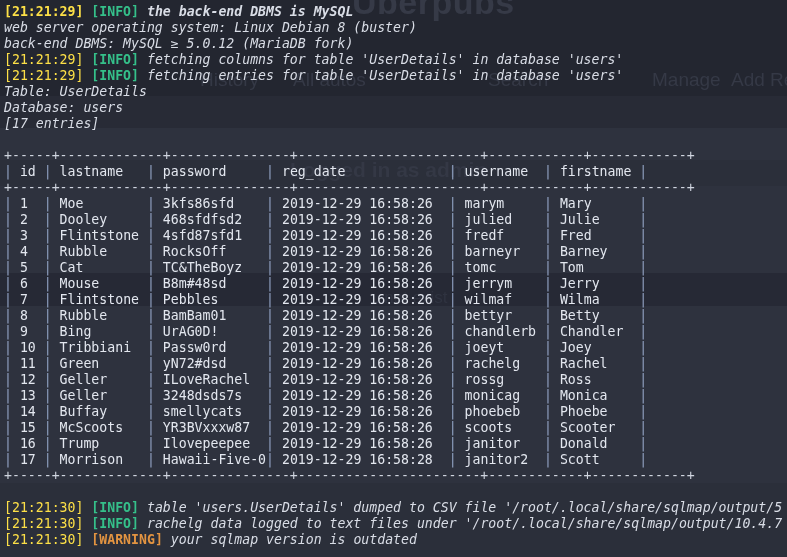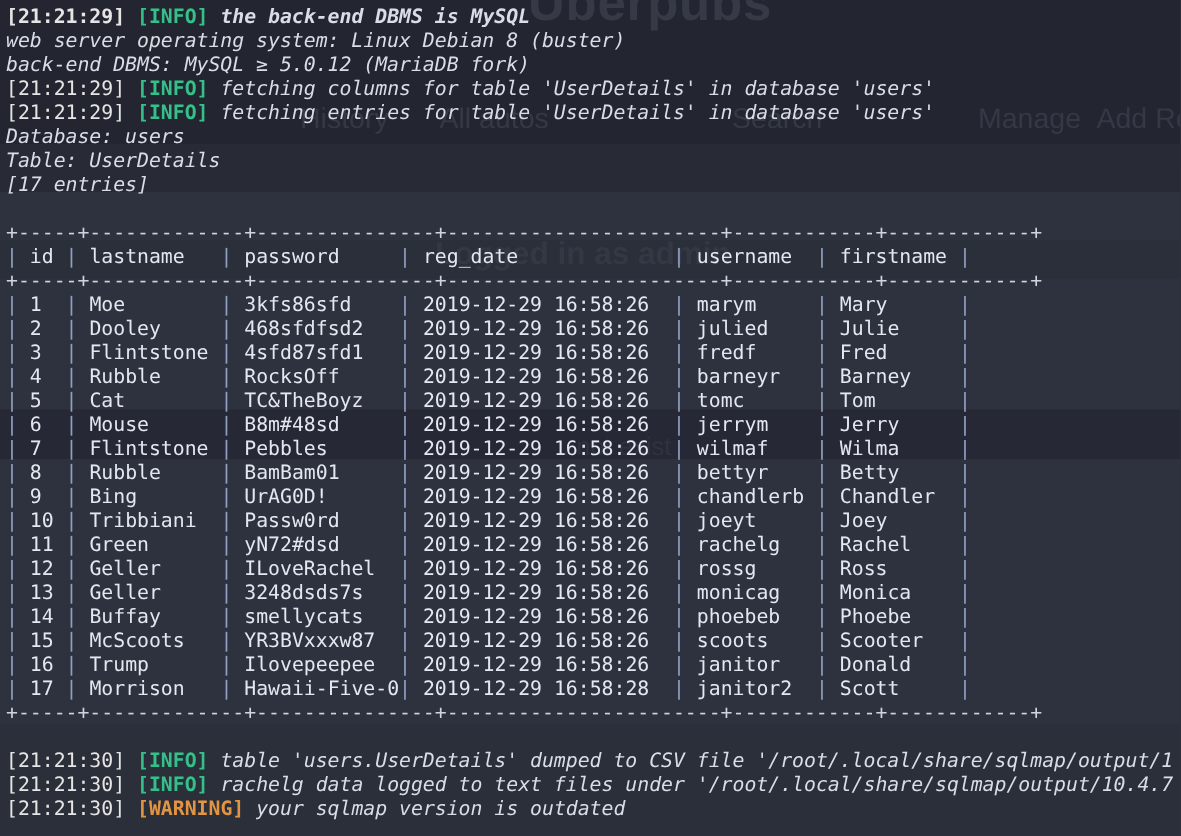--- a/index.html
+++ b/index.html
@@ -59,21 +59,21 @@
     z-index: 1;
     padding: 4px 0 0 4px;
     box-sizing: border-box;
   }
   .line {
     height: 16px;
     white-space: pre;
     overflow: hidden;
   }
   .bold   { font-weight: 700; }
-  .ts     { color: #e5e5e5; margin-top: 18px; }
+  .ts     { color: #fde047; margin-top: 18px; }
   .info   { color: #35c08a; font-weight: 700; }
   .warn   { color: #e39441; font-weight: 700; }
   .plain  { color: #d9dde6; font-style: italic; }
   .blank  { height: 16px; }
   .tbl-rule { color: #cfd4de; }
   .sep      { color: #8fa0c0; }
   .val      { color: #e3e7ef; }
 </style>
 </head>
 <body>
@@ -99,22 +99,22 @@
 
   <div id="term">
     <div id="log-before">
         <div class="line bold"><span class="ts">[21:21:29]</span><span class="plain"> </span><span class="info">[INFO]</span><span class="plain"> the back-end DBMS is MySQL</span></div>
         <div class="line plain">web server operating system: Linux Debian 8 (buster)</div>
         <div class="line plain">back-end DBMS: MySQL ≥ 5.0.12 (MariaDB fork)</div>
         <div class="line"><span class="ts">[21:21:29]</span><span class="plain"> </span><span class="info">[INFO]</span><span class="plain"> fetching columns for table 'UserDetails' in database 'users'</span></div>
         <div class="line"><span class="ts">[21:21:29]</span><span class="plain"> </span><span class="info">[INFO]</span><span class="plain"> fetching entries for table 'UserDetails' in database 'users'</span></div>
       </div>
     <div id="dump-meta">
+        <div class="line plain">Table: UserDetails</div>
         <div class="line plain">Database: users</div>
-        <div class="line plain">Table: UserDetails</div>
         <div class="line plain">[17 entries]</div>
         <div class="blank"></div>
       </div>
     <div id="dump-table">
         <div class="line tbl-rule">+-----+-------------+---------------+-----------------------+------------+------------+</div>
         <div class="line"><span class="sep">| </span><span class="val">id </span><span class="sep">| </span><span class="val">lastname   </span><span class="sep">| </span><span class="val">password     </span><span class="sep">| </span><span class="val">reg_date             </span><span class="sep">| </span><span class="val">username  </span><span class="sep">| </span><span class="val">firstname </span><span class="sep">| </span></div>
         <div class="line tbl-rule">+-----+-------------+---------------+-----------------------+------------+------------+</div>
         <div class="line"><span class="sep">| </span><span class="val">1  </span><span class="sep">| </span><span class="val">Moe        </span><span class="sep">| </span><span class="val">3kfs86sfd    </span><span class="sep">| </span><span class="val">2019-12-29 16:58:26  </span><span class="sep">| </span><span class="val">marym     </span><span class="sep">| </span><span class="val">Mary      </span><span class="sep">| </span></div>
         <div class="line"><span class="sep">| </span><span class="val">2  </span><span class="sep">| </span><span class="val">Dooley     </span><span class="sep">| </span><span class="val">468sfdfsd2   </span><span class="sep">| </span><span class="val">2019-12-29 16:58:26  </span><span class="sep">| </span><span class="val">julied    </span><span class="sep">| </span><span class="val">Julie     </span><span class="sep">| </span></div>
         <div class="line"><span class="sep">| </span><span class="val">3  </span><span class="sep">| </span><span class="val">Flintstone </span><span class="sep">| </span><span class="val">4sfd87sfd1   </span><span class="sep">| </span><span class="val">2019-12-29 16:58:26  </span><span class="sep">| </span><span class="val">fredf     </span><span class="sep">| </span><span class="val">Fred      </span><span class="sep">| </span></div>
@@ -129,19 +129,19 @@
         <div class="line"><span class="sep">| </span><span class="val">12 </span><span class="sep">| </span><span class="val">Geller     </span><span class="sep">| </span><span class="val">ILoveRachel  </span><span class="sep">| </span><span class="val">2019-12-29 16:58:26  </span><span class="sep">| </span><span class="val">rossg     </span><span class="sep">| </span><span class="val">Ross      </span><span class="sep">| </span></div>
         <div class="line"><span class="sep">| </span><span class="val">13 </span><span class="sep">| </span><span class="val">Geller     </span><span class="sep">| </span><span class="val">3248dsds7s   </span><span class="sep">| </span><span class="val">2019-12-29 16:58:26  </span><span class="sep">| </span><span class="val">monicag   </span><span class="sep">| </span><span class="val">Monica    </span><span class="sep">| </span></div>
         <div class="line"><span class="sep">| </span><span class="val">14 </span><span class="sep">| </span><span class="val">Buffay     </span><span class="sep">| </span><span class="val">smellycats   </span><span class="sep">| </span><span class="val">2019-12-29 16:58:26  </span><span class="sep">| </span><span class="val">phoebeb   </span><span class="sep">| </span><span class="val">Phoebe    </span><span class="sep">| </span></div>
         <div class="line"><span class="sep">| </span><span class="val">15 </span><span class="sep">| </span><span class="val">McScoots   </span><span class="sep">| </span><span class="val">YR3BVxxxw87  </span><span class="sep">| </span><span class="val">2019-12-29 16:58:26  </span><span class="sep">| </span><span class="val">scoots    </span><span class="sep">| </span><span class="val">Scooter   </span><span class="sep">| </span></div>
         <div class="line"><span class="sep">| </span><span class="val">16 </span><span class="sep">| </span><span class="val">Trump      </span><span class="sep">| </span><span class="val">Ilovepeepee  </span><span class="sep">| </span><span class="val">2019-12-29 16:58:26  </span><span class="sep">| </span><span class="val">janitor   </span><span class="sep">| </span><span class="val">Donald    </span><span class="sep">| </span></div>
         <div class="line"><span class="sep">| </span><span class="val">17 </span><span class="sep">| </span><span class="val">Morrison   </span><span class="sep">| </span><span class="val">Hawaii-Five-0</span><span class="sep">| </span><span class="val">2019-12-29 16:58:28  </span><span class="sep">| </span><span class="val">janitor2  </span><span class="sep">| </span><span class="val">Scott     </span><span class="sep">| </span></div>
         <div class="line tbl-rule">+-----+-------------+---------------+-----------------------+------------+------------+</div>
         <div class="blank"></div>
       </div>
     <div id="log-after">
-        <div class="line"><span class="ts">[21:21:30]</span><span class="plain"> </span><span class="info">[INFO]</span><span class="plain"> table 'users.UserDetails' dumped to CSV file '/root/.local/share/sqlmap/output/1</span></div>
+        <div class="line"><span class="ts">[21:21:30]</span><span class="plain"> </span><span class="info">[INFO]</span><span class="plain"> table 'users.UserDetails' dumped to CSV file '/root/.local/share/sqlmap/output/5</span></div>
         <div class="line"><span class="ts">[21:21:30]</span><span class="plain"> </span><span class="info">[INFO]</span><span class="plain"> rachelg data logged to text files under '/root/.local/share/sqlmap/output/10.4.7</span></div>
         <div class="line"><span class="ts">[21:21:30]</span><span class="plain"> </span><span class="warn">[WARNING]</span><span class="plain"> your sqlmap version is outdated</span></div>
       </div>
   </div>
 
 </div>
 
 </body></html>

